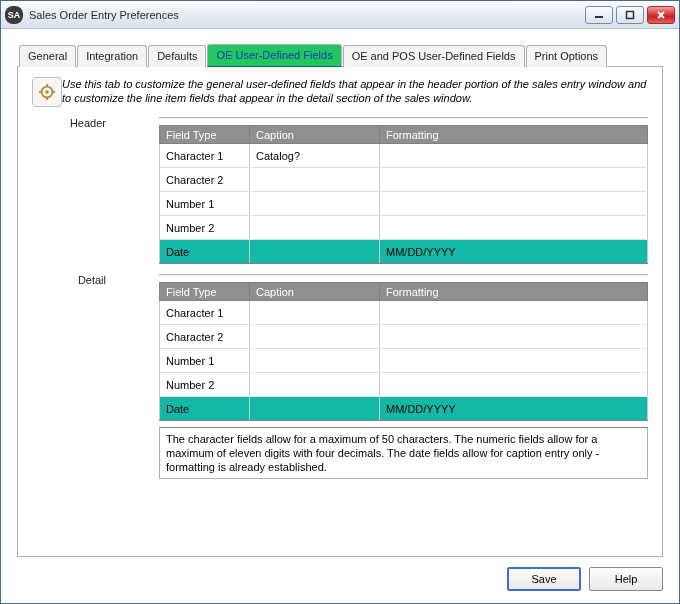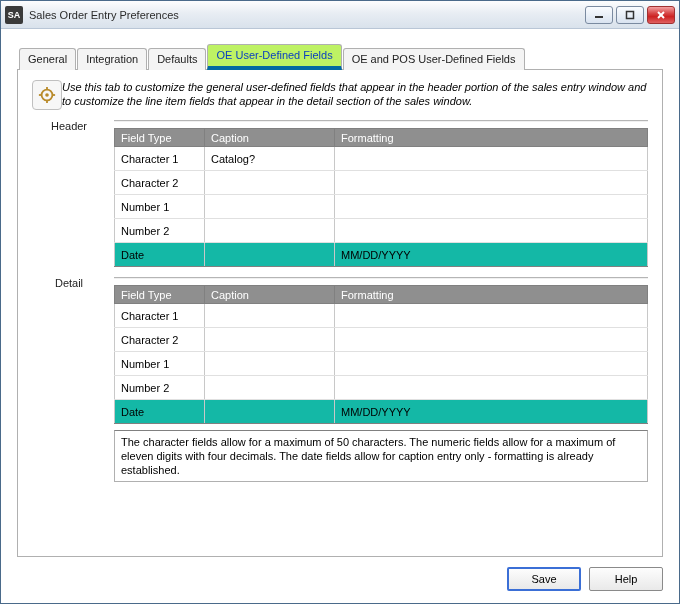--- a/index.html
+++ b/index.html
@@ -32,21 +32,21 @@
   .app-icon {
     width: 18px;
     height: 18px;
     background: #3a3a3a;
     color: #fff;
     font-size: 9px;
     font-weight: bold;
     display: flex;
     align-items: center;
     justify-content: center;
-    border-radius: 2px;
+    border-radius: 8px;
     margin-right: 6px;
   }
   .title-text { color: #2b2b2b; flex: 1; }
   .winbtns { display: flex; gap: 3px; }
   .winbtn {
     width: 28px; height: 18px;
     border: 1px solid #7a8aa0;
     border-radius: 3px;
     background: linear-gradient(#fafcff,#d9e3f0);
     display: flex; align-items: center; justify-content: center;
@@ -75,23 +75,23 @@
     border-top-left-radius: 3px;
     border-top-right-radius: 3px;
     background: #f4f4f4;
     margin-right: 1px;
     color: #222;
     position: relative;
     top: 1px;
     cursor: pointer;
   }
   .tab.active {
-    background: #bef264;
+    background: #22c55e;
     color: #0a3fbf;
-    border-bottom: 4px solid #0369a1;
+    border-bottom: 1px solid #0369a1;
     z-index: 2;
   }
   .tabcontent {
     border: 1px solid #b0b0b0;
     border-top: none;
     flex: 1;
     padding: 10px 14px 10px 14px;
     position: relative;
   }
   .intro {
@@ -110,26 +110,26 @@
   .intro-text { flex: 1; line-height: 14px; }
   .section {
     margin-top: 10px;
   }
   .section-row {
     display: flex;
     align-items: flex-start;
   }
   .section-label {
     width: 82px;
-    text-align: center;
+    text-align: right;
     padding-right: 8px;
     padding-top: 0px;
     color: #222;
   }
-  .section-body { flex: 1; }
+  .section-body { flex: 1; margin-left: 45px; }
   .hr {
     height: 2px;
     border-top: 1px solid #b5b5b5;
     border-bottom: 1px solid #f0f0f0;
     margin-bottom: 6px;
   }
   table.grid {
     width: 100%;
     border-collapse: collapse;
     border: 1px solid #808080;
@@ -210,20 +210,21 @@
     </div>
   </div>
 
   <div class="client">
     <div class="tabstrip">
       <div class="tab">General</div>
       <div class="tab">Integration</div>
       <div class="tab">Defaults</div>
       <div class="tab active">OE User-Defined Fields</div>
       <div class="tab">OE and POS User-Defined Fields</div>
+      <div class="tab">Print Options</div>
     </div>
 
     <div class="tabcontent">
       <div class="intro">
         <div class="intro-icon">
           <svg width="18" height="18" viewBox="0 0 20 20">
               <circle cx="10" cy="10" r="6" fill="none" stroke="#b88a2a" stroke-width="2"></circle>
               <circle cx="10" cy="10" r="2" fill="#b88a2a"></circle>
               <g stroke="#b88a2a" stroke-width="2">
                 <line x1="10" y1="1" x2="10" y2="4"></line>

